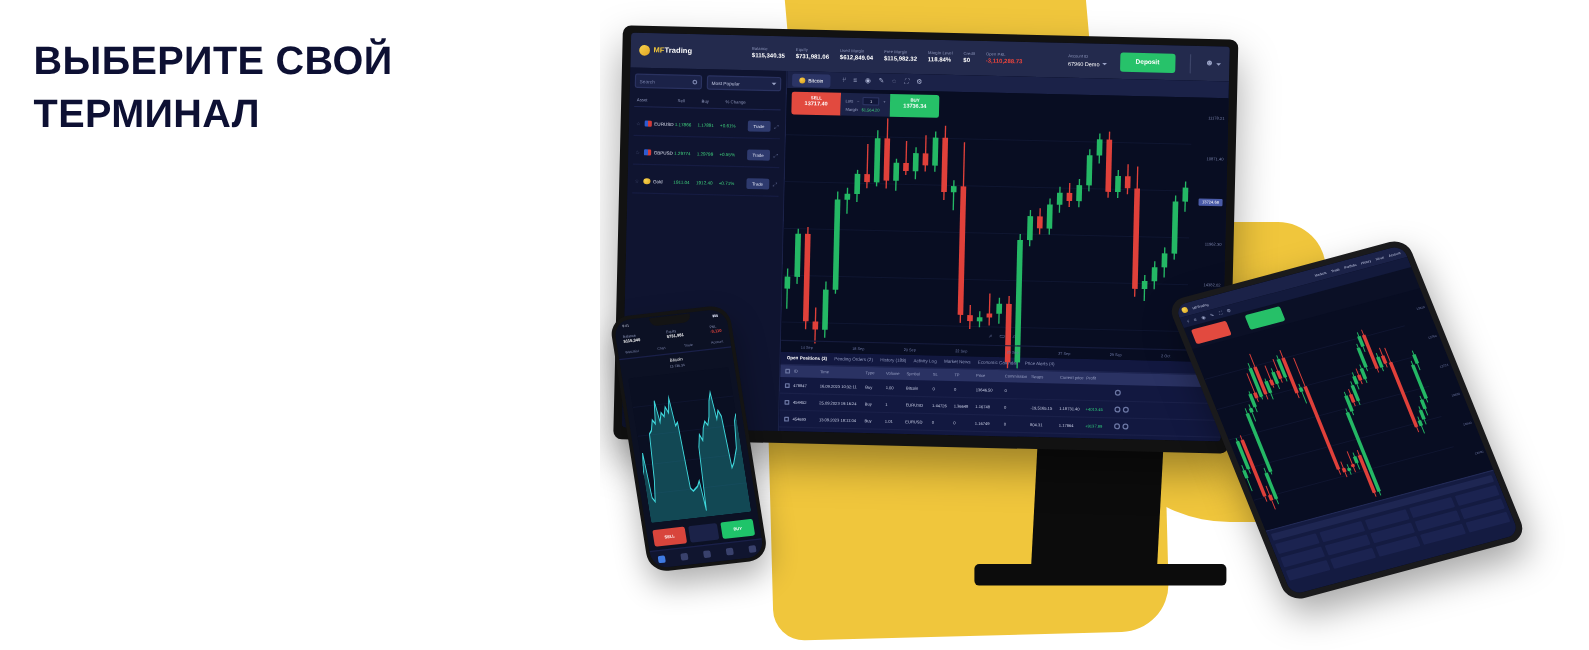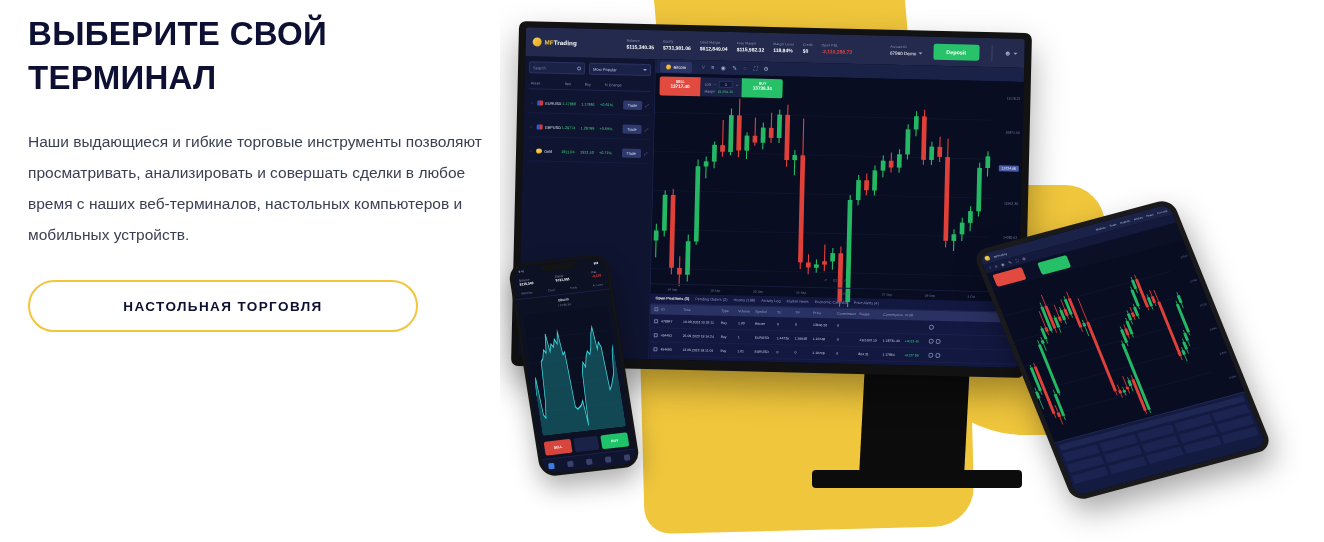--- a/index.html
+++ b/index.html
@@ -9,21 +9,21 @@
     font-family: "Liberation Sans", "DejaVu Sans", sans-serif;
     overflow: hidden;
   }
   .page { position: relative; width: 1324px; height: 542px; background: #fff; }
 
   
   .left-col { position: absolute; left: 28px; top: 0; width: 500px; height: 542px; }
 
   .headline {
     font-size: 33px; line-height: 44px; font-weight: 700;
-    color: #0d1033; letter-spacing: .3px; margin-top: 12px;
+    color: #0d1033; letter-spacing: .3px; margin-top: 29px;
     text-transform: uppercase; width: 430px;
   }
   .subcopy {
     margin-top: 26px; width: 470px;
     font-size: 15.5px; line-height: 31px; color: #3a3f52;
   }
 
   .btn-stack { margin-top: 30px; }
   .pill-btn {
     display: flex; align-items: center; justify-content: center;
@@ -261,23 +261,21 @@
 
   .zoomglyph { font-size: 5px; }
 </style>
 </head>
 <body>
 
 <div class="page">
 
   <div class="left-col">
     <h1 class="headline">ВЫБЕРИТЕ СВОЙ ТЕРМИНАЛ</h1>
-    <p class="subcopy">Наши выдающиеся и гибкие торговые инструменты позволяют просматривать, анализировать и совершать сделки в любое время с наших веб-терминалов, настольных компьютеров и мобильных устройств.</p>
     <div class="btn-stack">
-      <div class="pill-btn">НАСТОЛЬНАЯ ТОРГОВЛЯ</div>
     </div>
   </div>
 
   <div class="hero">
     <div class="blob-top"></div>
     <div class="blob-main"></div>
     <div class="blob-right"></div>
     <div class="stand-neck"></div>
     <div class="stand-base"></div>
 

